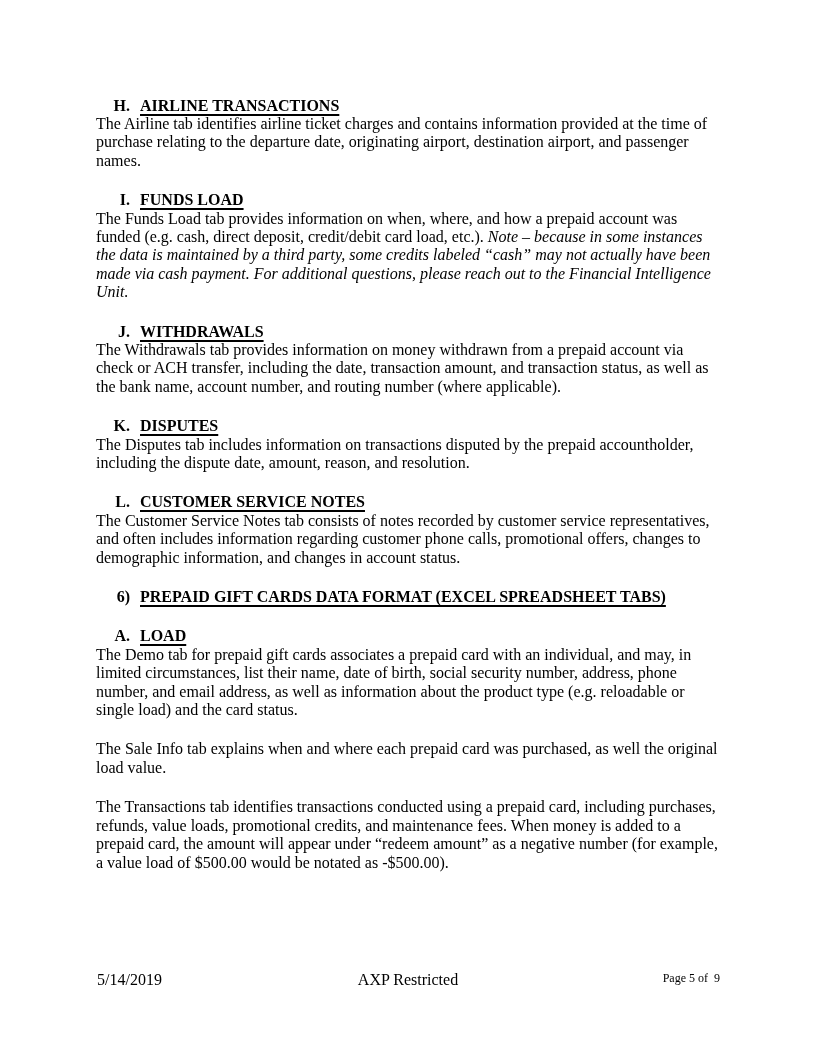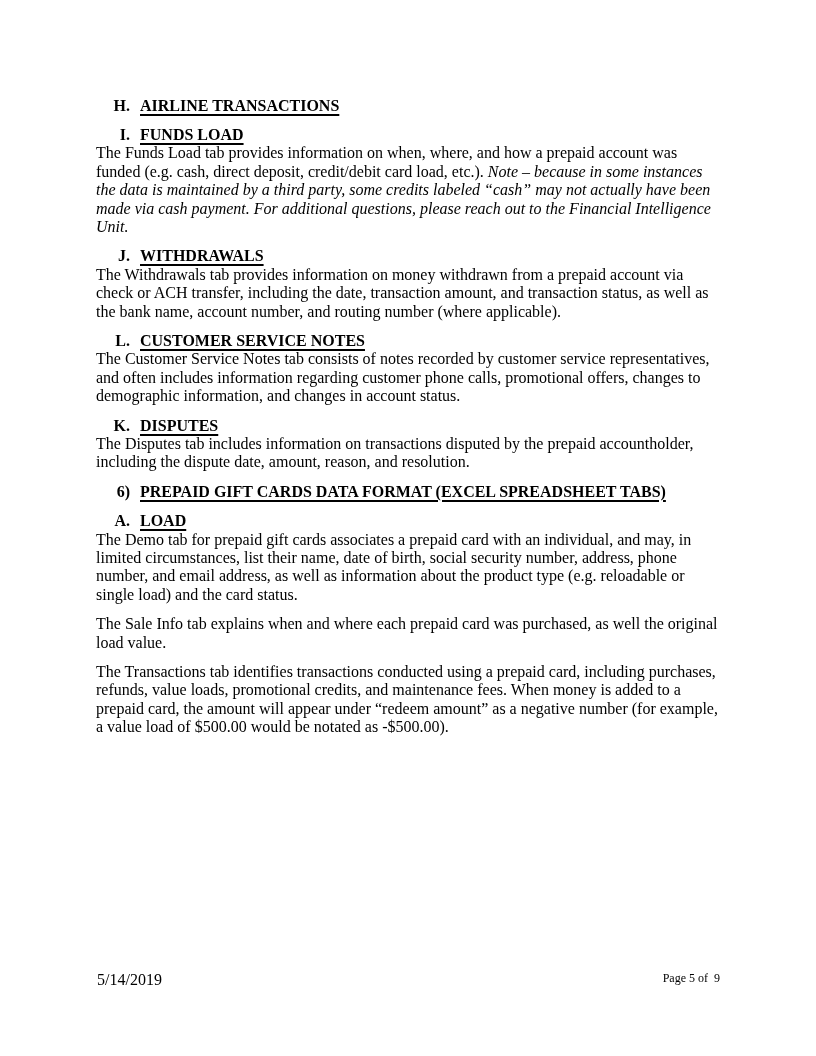--- a/index.html
+++ b/index.html
@@ -13,21 +13,21 @@
     color: #000000;
   }
   .content {
     position: absolute;
     left: 96px;
     top: 96.5px;
     width: 624px;
     font-size: 16px;
     line-height: 18.4px;
   }
-  .section { margin-top: 11px; }
+  .section { margin-top: 21px; }
   .section:first-child { margin-top: 0; }
   p { margin: 0; }
   .heading { font-weight: bold; }
   .h-label {
     display: inline-block;
     width: 34px;
     text-align: right;
   }
   .h-title {
     margin-left: 10px;
@@ -59,40 +59,41 @@
   }
 </style>
 </head>
 <body>
 
 <div class="page">
   <div class="content">
 
     <div class="section">
       <p class="heading"><span class="h-label">H.</span><span class="h-title">AIRLINE TRANSACTIONS</span></p>
+      <p class="body"><span>The Airline tab identifies airline ticket charges and contains information provided at the time of purchase relating to the departure date, originating airport, destination airport, and passenger names.</span></p>
     </div>
 
     <div class="section">
       <p class="heading"><span class="h-label">I.</span><span class="h-title">FUNDS LOAD</span></p>
       <p class="body"><span>The Funds Load tab provides information on when, where, and how a prepaid account was funded (e.g. cash, direct deposit, credit/debit card load, etc.). </span><span class="italic">Note – because in some instances the data is maintained by a third party, some credits labeled “cash” may not actually have been made via cash payment. For additional questions, please reach out to the Financial Intelligence Unit.</span></p>
     </div>
 
     <div class="section">
       <p class="heading"><span class="h-label">J.</span><span class="h-title">WITHDRAWALS</span></p>
       <p class="body"><span>The Withdrawals tab provides information on money withdrawn from a prepaid account via check or ACH transfer, including the date, transaction amount, and transaction status, as well as the bank name, account number, and routing number (where applicable).</span></p>
     </div>
 
     <div class="section">
-      <p class="heading"><span class="h-label">L.</span><span class="h-title">CUSTOMER SERVICE NOTES</span></p>
-      <p class="body"><span>The Customer Service Notes tab consists of notes recorded by customer service representatives, and often includes information regarding customer phone calls, promotional offers, changes to demographic information, and changes in account status.</span></p>
+      <p class="heading"><span class="h-label">K.</span><span class="h-title">DISPUTES</span></p>
+      <p class="body"><span>The Disputes tab includes information on transactions disputed by the prepaid accountholder, including the dispute date, amount, reason, and resolution.</span></p>
     </div>
 
     <div class="section">
-      <p class="heading"><span class="h-label">K.</span><span class="h-title">DISPUTES</span></p>
-      <p class="body"><span>The Disputes tab includes information on transactions disputed by the prepaid accountholder, including the dispute date, amount, reason, and resolution.</span></p>
+      <p class="heading"><span class="h-label">L.</span><span class="h-title">CUSTOMER SERVICE NOTES</span></p>
+      <p class="body"><span>The Customer Service Notes tab consists of notes recorded by customer service representatives, and often includes information regarding customer phone calls, promotional offers, changes to demographic information, and changes in account status.</span></p>
     </div>
 
     <div class="section">
       <p class="heading"><span class="h-label">6)</span><span class="h-title">PREPAID GIFT CARDS DATA FORMAT (EXCEL SPREADSHEET TABS)</span></p>
     </div>
 
     <div class="section">
       <p class="heading"><span class="h-label">A.</span><span class="h-title">LOAD</span></p>
       <p class="body"><span>The Demo tab for prepaid gift cards associates a prepaid card with an individual, and may, in limited circumstances, list their name, date of birth, social security number, address, phone number, and email address, as well as information about the product type (e.g. reloadable or single load) and the card status.</span></p>
     </div>
@@ -101,14 +102,15 @@
       <p class="body"><span>The Sale Info tab explains when and where each prepaid card was purchased, as well the original load value.</span></p>
     </div>
 
     <div class="section">
       <p class="body"><span>The Transactions tab identifies transactions conducted using a prepaid card, including purchases, refunds, value loads, promotional credits, and maintenance fees. When money is added to a prepaid card, the amount will appear under “redeem amount” as a negative number (for example, a value load of $500.00 would be notated as -$500.00).</span></p>
     </div>
 
   </div>
 
   <div class="footer-left">5/14/2019</div>
+  <div class="footer-center">AXP Restricted</div>
   <div class="footer-right">Page 5 of  9</div>
 </div>
 
 </body></html>

